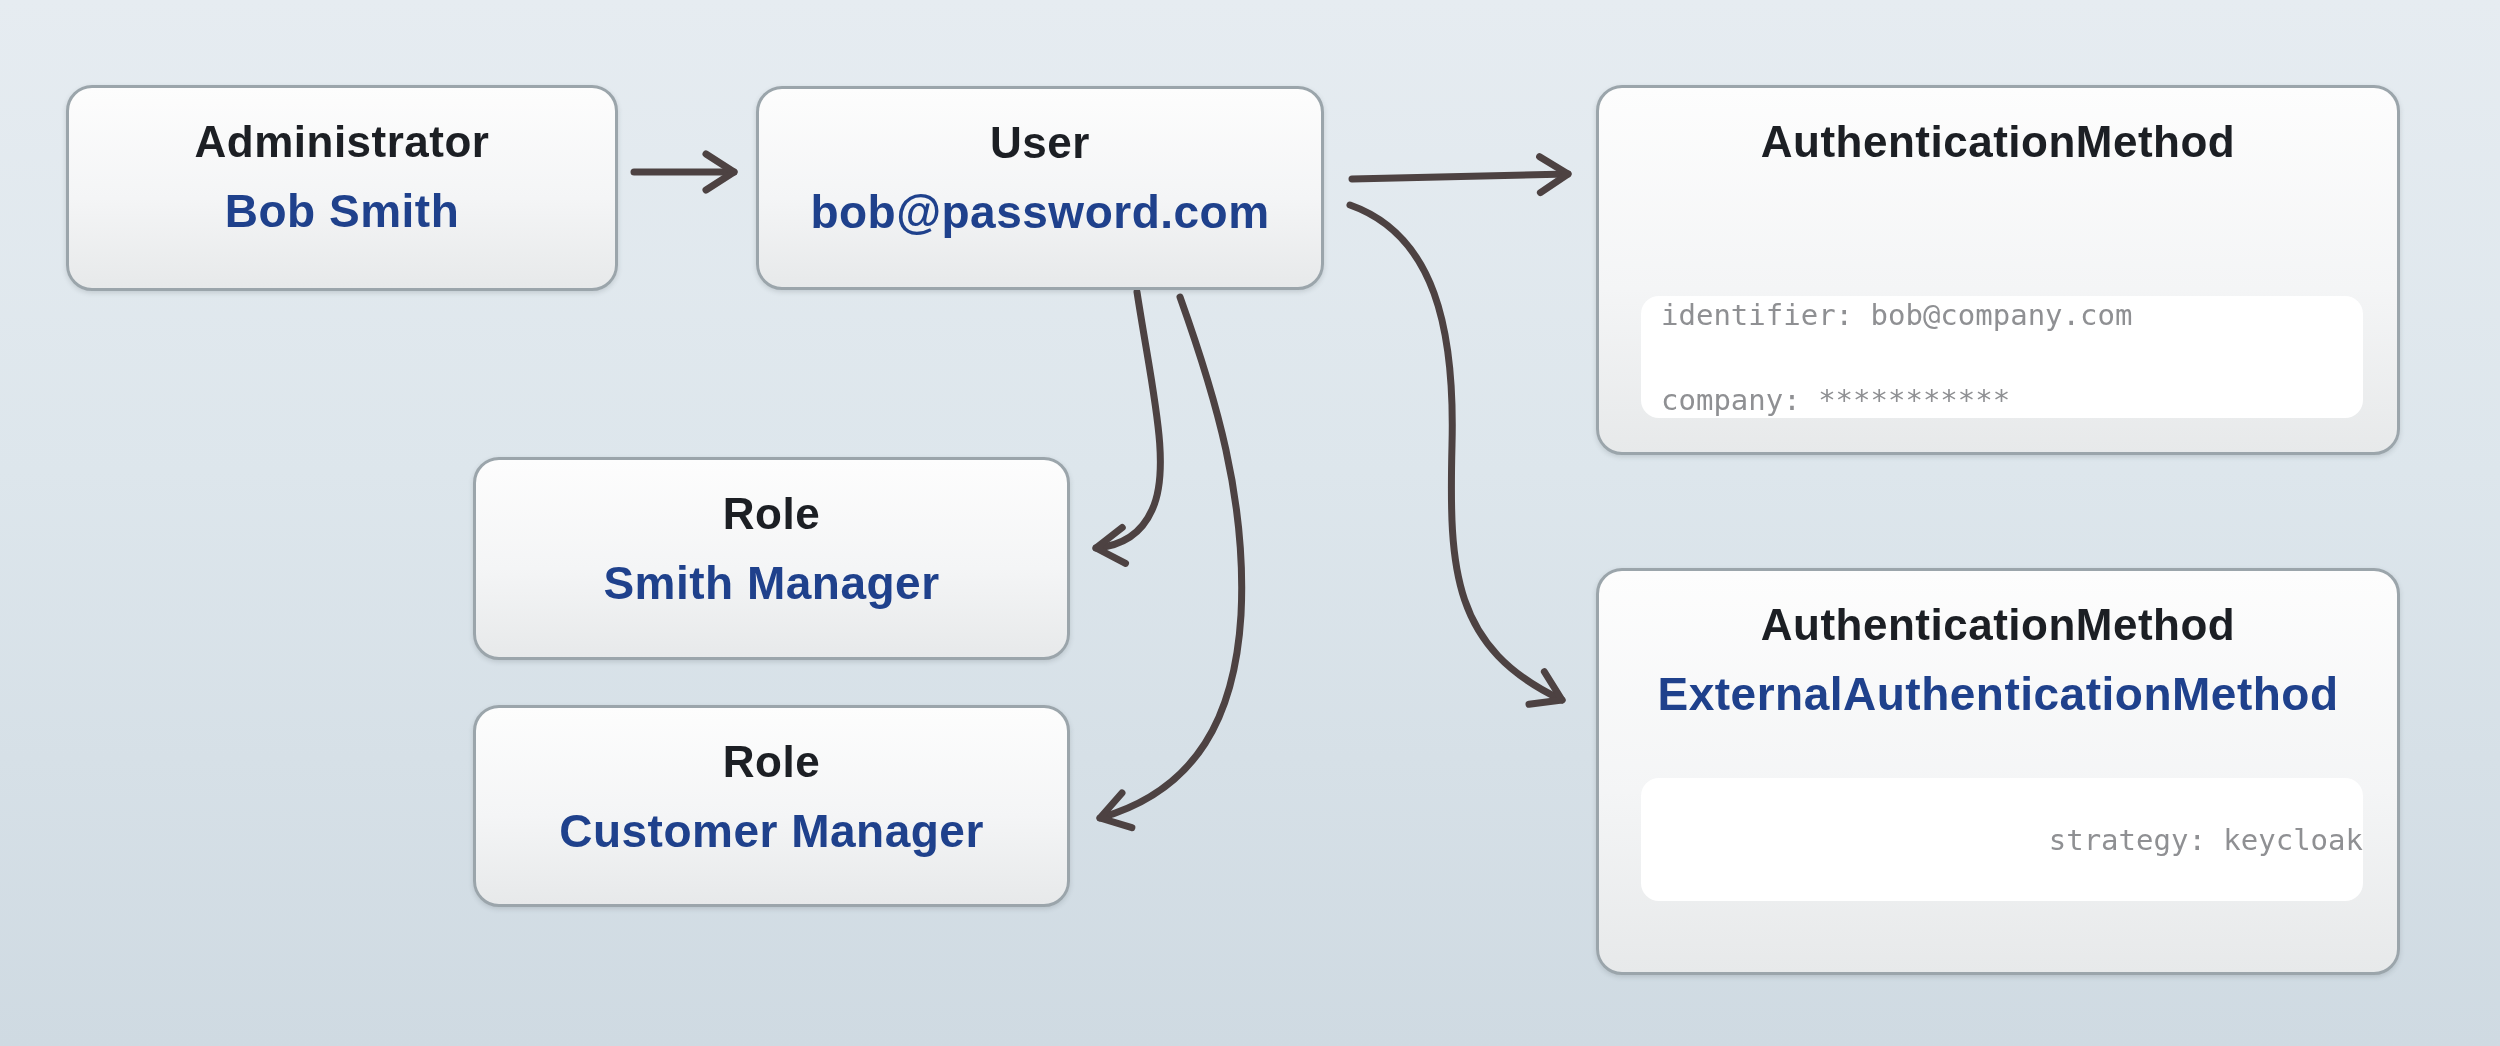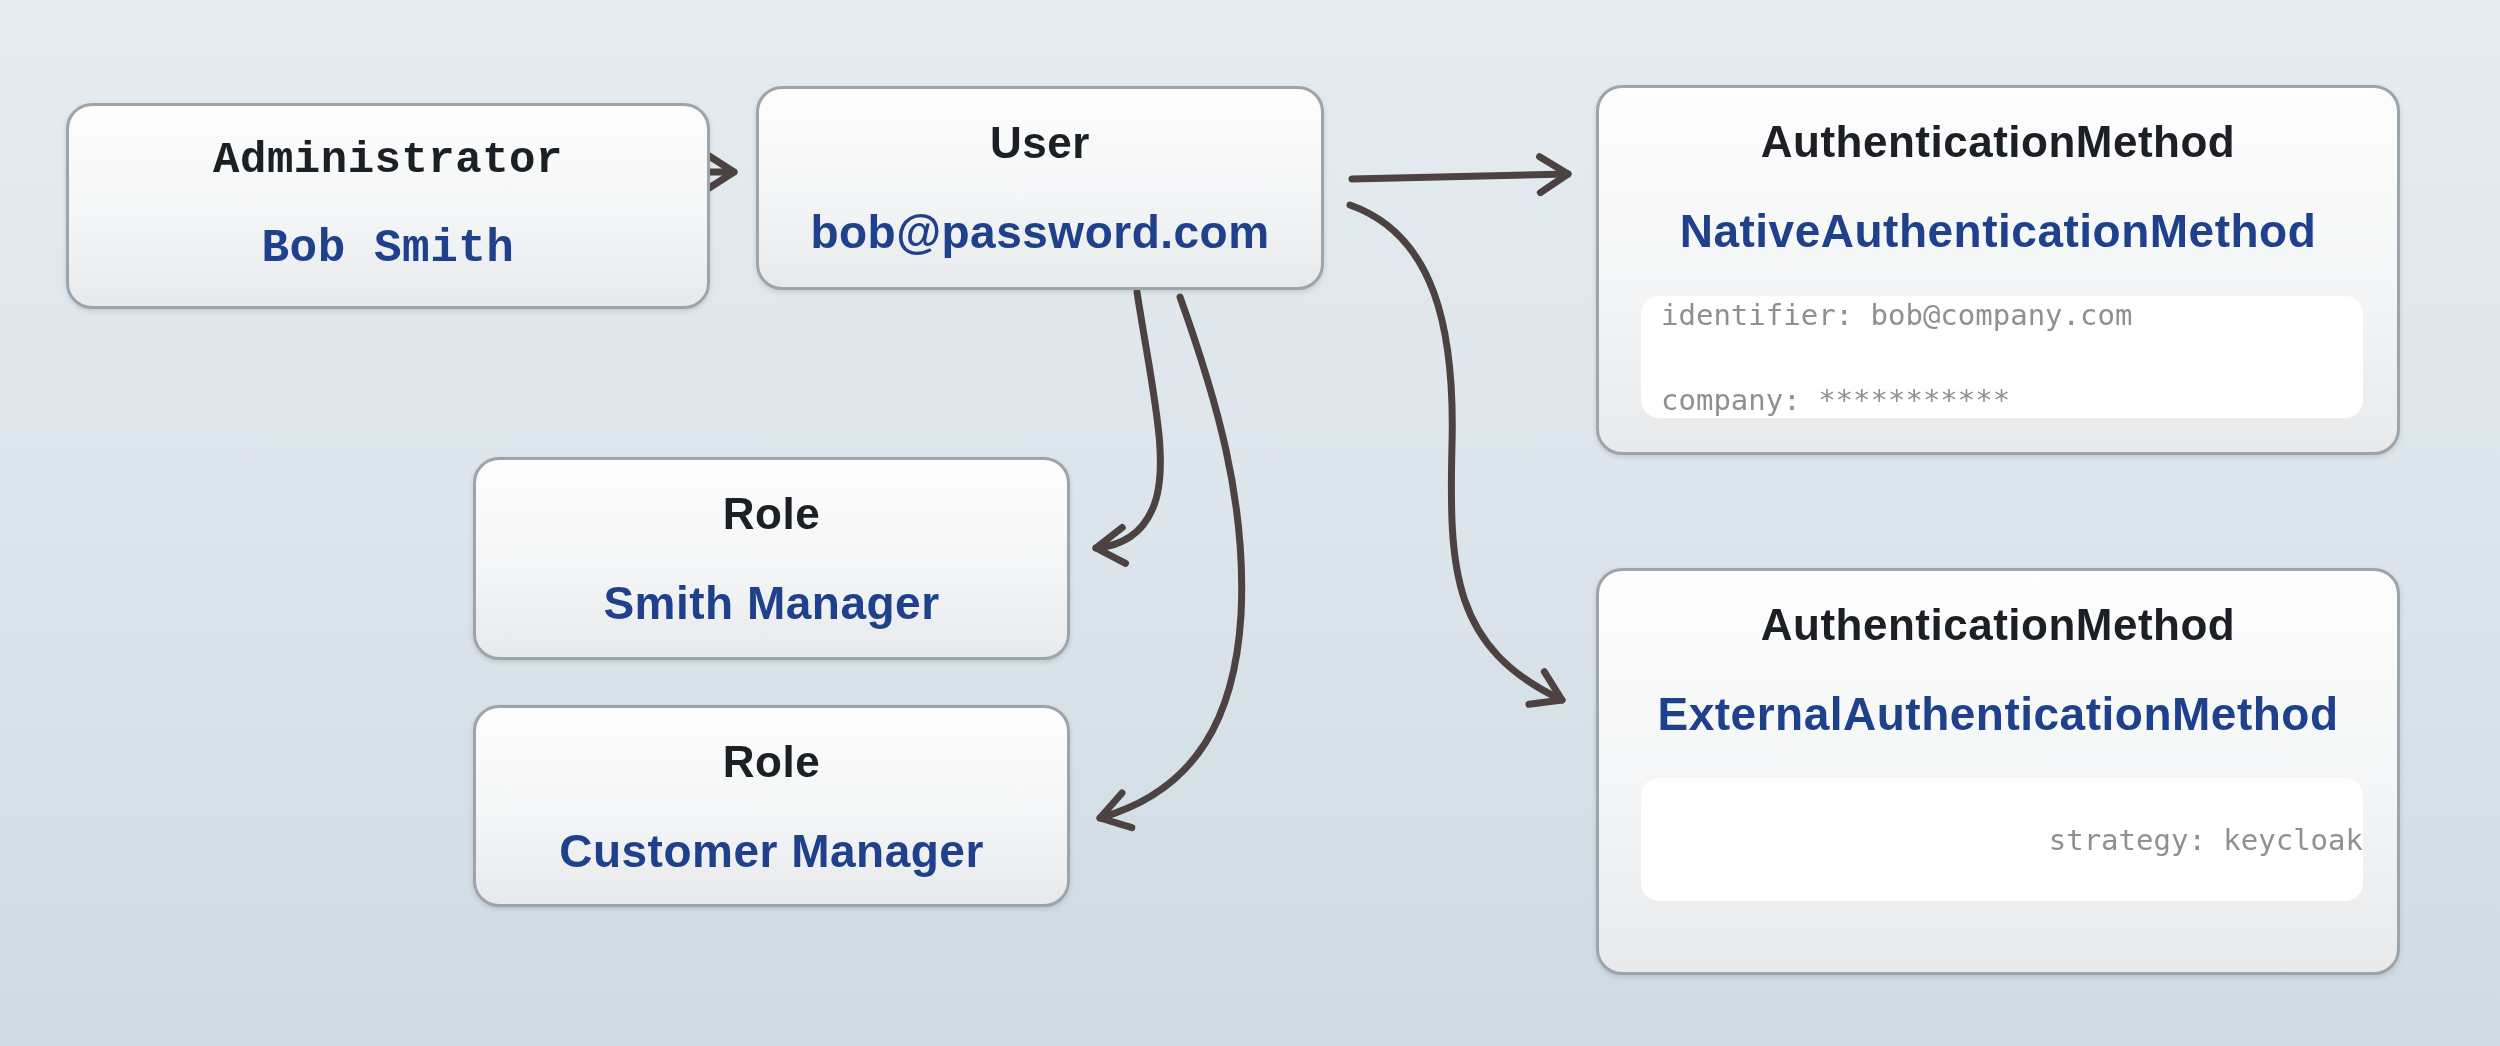--- a/index.html
+++ b/index.html
@@ -27,21 +27,21 @@
     font-weight: 700;
     font-size: 44px;
     line-height: 48px;
     color: #1c1f24;
     letter-spacing: 0.5px;
   }
   .node-subtitle {
     font-weight: 700;
     font-size: 46px;
     line-height: 50px;
-    margin-top: 40px;
+    margin-top: 20px;
     color: #1f418c;
     letter-spacing: 0.5px;
   }
   .props {
     position: absolute;
     left: 42px;
     width: 722px;
     background: #ffffff;
     border-radius: 18px;
     box-sizing: border-box;
@@ -85,33 +85,32 @@
         <path d="M -28 -18 L 0 0 L -28 18" fill="none" stroke="#4d4242" stroke-width="7" stroke-linecap="round" stroke-linejoin="round"></path>
       </marker>
     </defs>
     <path d="M 634 172 L 734 172" marker-end="url(#ah)"></path>
     <path d="M 1352 179 L 1568 174" marker-end="url(#ah)"></path>
     <path d="M 1350 205 C 1435 235 1455 330 1452 445 C 1449 570 1452 648 1562 700" marker-end="url(#ah)"></path>
     <path d="M 1137 292 C 1152 390 1172 468 1152 510 C 1140 537 1118 546 1096 548" marker-end="url(#ah)"></path>
     <path d="M 1180 297 C 1215 395 1247 500 1241 615 C 1235 715 1198 790 1100 818" marker-end="url(#ah)"></path>
   </svg>
 
-  <div class="node" style="left:66px; top:103px; width:644px; height:206px;font-family:Liberation Mono, monospace;">
+  <div class="node" style="left:66px; top:85px; width:552px; height:206px;">
     <div class="node-title">Administrator</div>
     <div class="node-subtitle">Bob Smith</div>
   </div>
 
   <div class="node" style="left:756px; top:86px; width:568px; height:204px;">
     <div class="node-title">User</div>
     <div class="node-subtitle">bob@password.com</div>
   </div>
 
   <div class="node" style="left:1596px; top:85px; width:804px; height:370px;">
     <div class="node-title">AuthenticationMethod</div>
-    <div class="node-subtitle">NativeAuthenticationMethod</div>
     <div class="props native">
       <div class="prop-line">identifier: bob@company.com</div>
       <div class="prop-line">company: ***********</div>
     </div>
   </div>
 
   <div class="node" style="left:473px; top:457px; width:597px; height:203px;">
     <div class="node-title">Role</div>
     <div class="node-subtitle">Smith Manager</div>
   </div>

